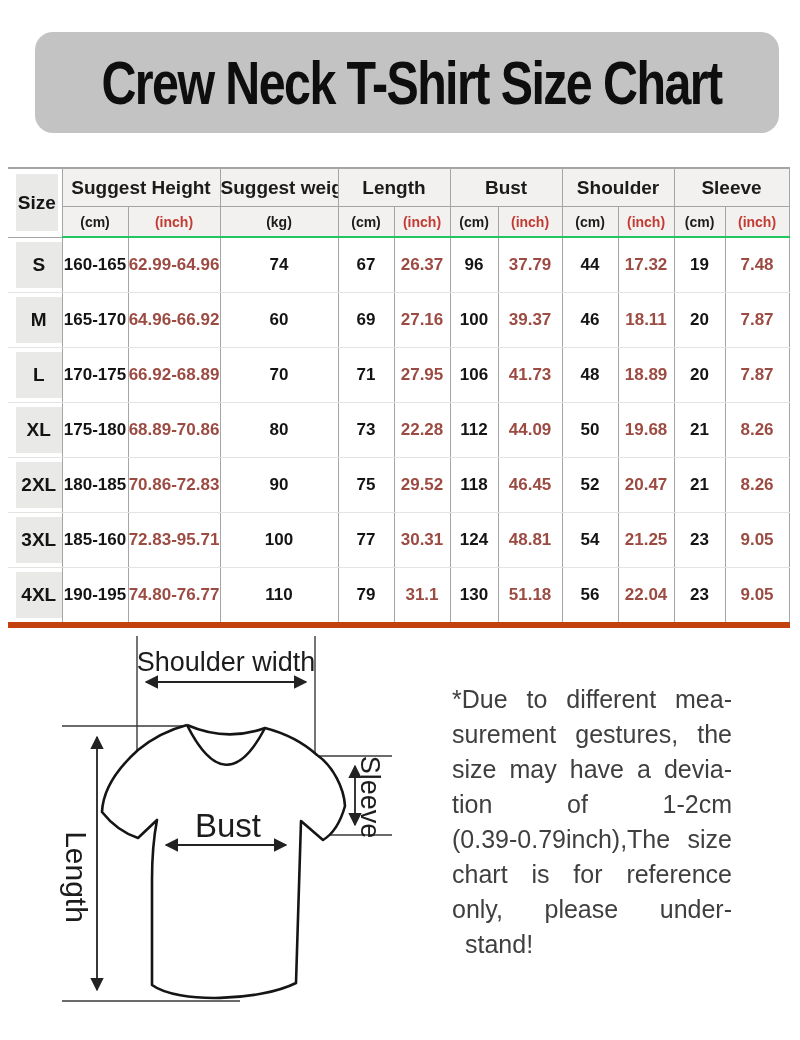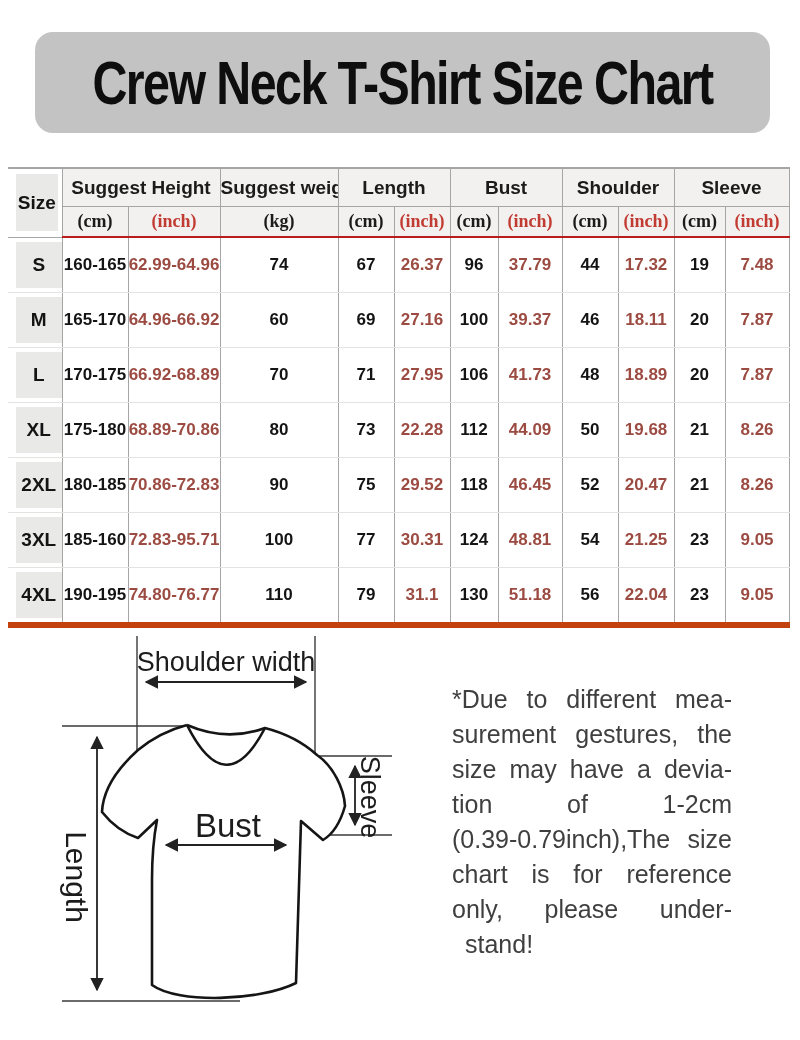--- a/index.html
+++ b/index.html
@@ -2,32 +2,32 @@
 <html><head>
 <meta charset="utf-8">
 <title>Crew Neck T-Shirt Size Chart</title>
 <style>
   html,body{margin:0;padding:0;background:#fff;}
   #page{position:relative;width:800px;height:1040px;background:#ffffff;overflow:hidden;
         font-family:"Liberation Sans",sans-serif;}
 
   
   .banner{position:absolute;left:35px;top:32px;width:735px;height:101px;background:#c3c3c3;
-          border-radius:18px;display:flex;align-items:center;justify-content:center;}
+          border-radius:18px;display:flex;align-items:center;justify-content:center;padding-left:9px;}
   .banner h1{margin:0;font-size:62px;font-weight:700;color:#0e0e0e;white-space:nowrap;
              letter-spacing:-2px;transform:scaleX(0.78);}
 
   
   table.size-table{position:absolute;left:8px;top:167px;width:781px;border-collapse:collapse;
                    table-layout:fixed;background:#fff;border-top:2px solid #a5a5a5;}
   .size-table th,.size-table td{padding:0;text-align:center;vertical-align:middle;
                    border-right:1px solid #a5a5a5;overflow:hidden;white-space:nowrap;}
   .size-table thead th{background:#f2f1ef;color:#1b1b1b;}
   .size-table thead tr.grp th{height:37px;font-size:19px;font-weight:700;border-bottom:1px solid #a5a5a5;}
-  .size-table thead tr.unt th{height:29px;font-size:18px;font-weight:700;border-bottom:2px solid #b91c1c;font-family:Liberation Serif, serif;}
+  .size-table thead tr.unt th{height:29px;font-size:14px;font-weight:700;border-bottom:2px solid #22c55e;}
   .size-table thead th.size-head{background:#fff;border-bottom:2px solid #a5a5a5;}
   .size-table th.inch,.size-table td.inch{color:#c23b32;}
   .size-table tbody td{height:54px;font-size:17px;font-weight:700;color:#141414;
                    border-bottom:1px solid #e4e3e1;background:#fff;}
   .size-table tbody td.inch{color:#9c4b42;}
   .size-table tbody tr:last-child td{border-bottom:6px solid #c2410c;}
   .size-chip{margin:4px 0 4px 8px;height:46px;background:#e9e9e8;display:flex;
              align-items:center;justify-content:center;font-size:19px;font-weight:700;color:#141414;}
   .size-chip.head{height:57px;margin:4px 4px 4px 8px;}
 

